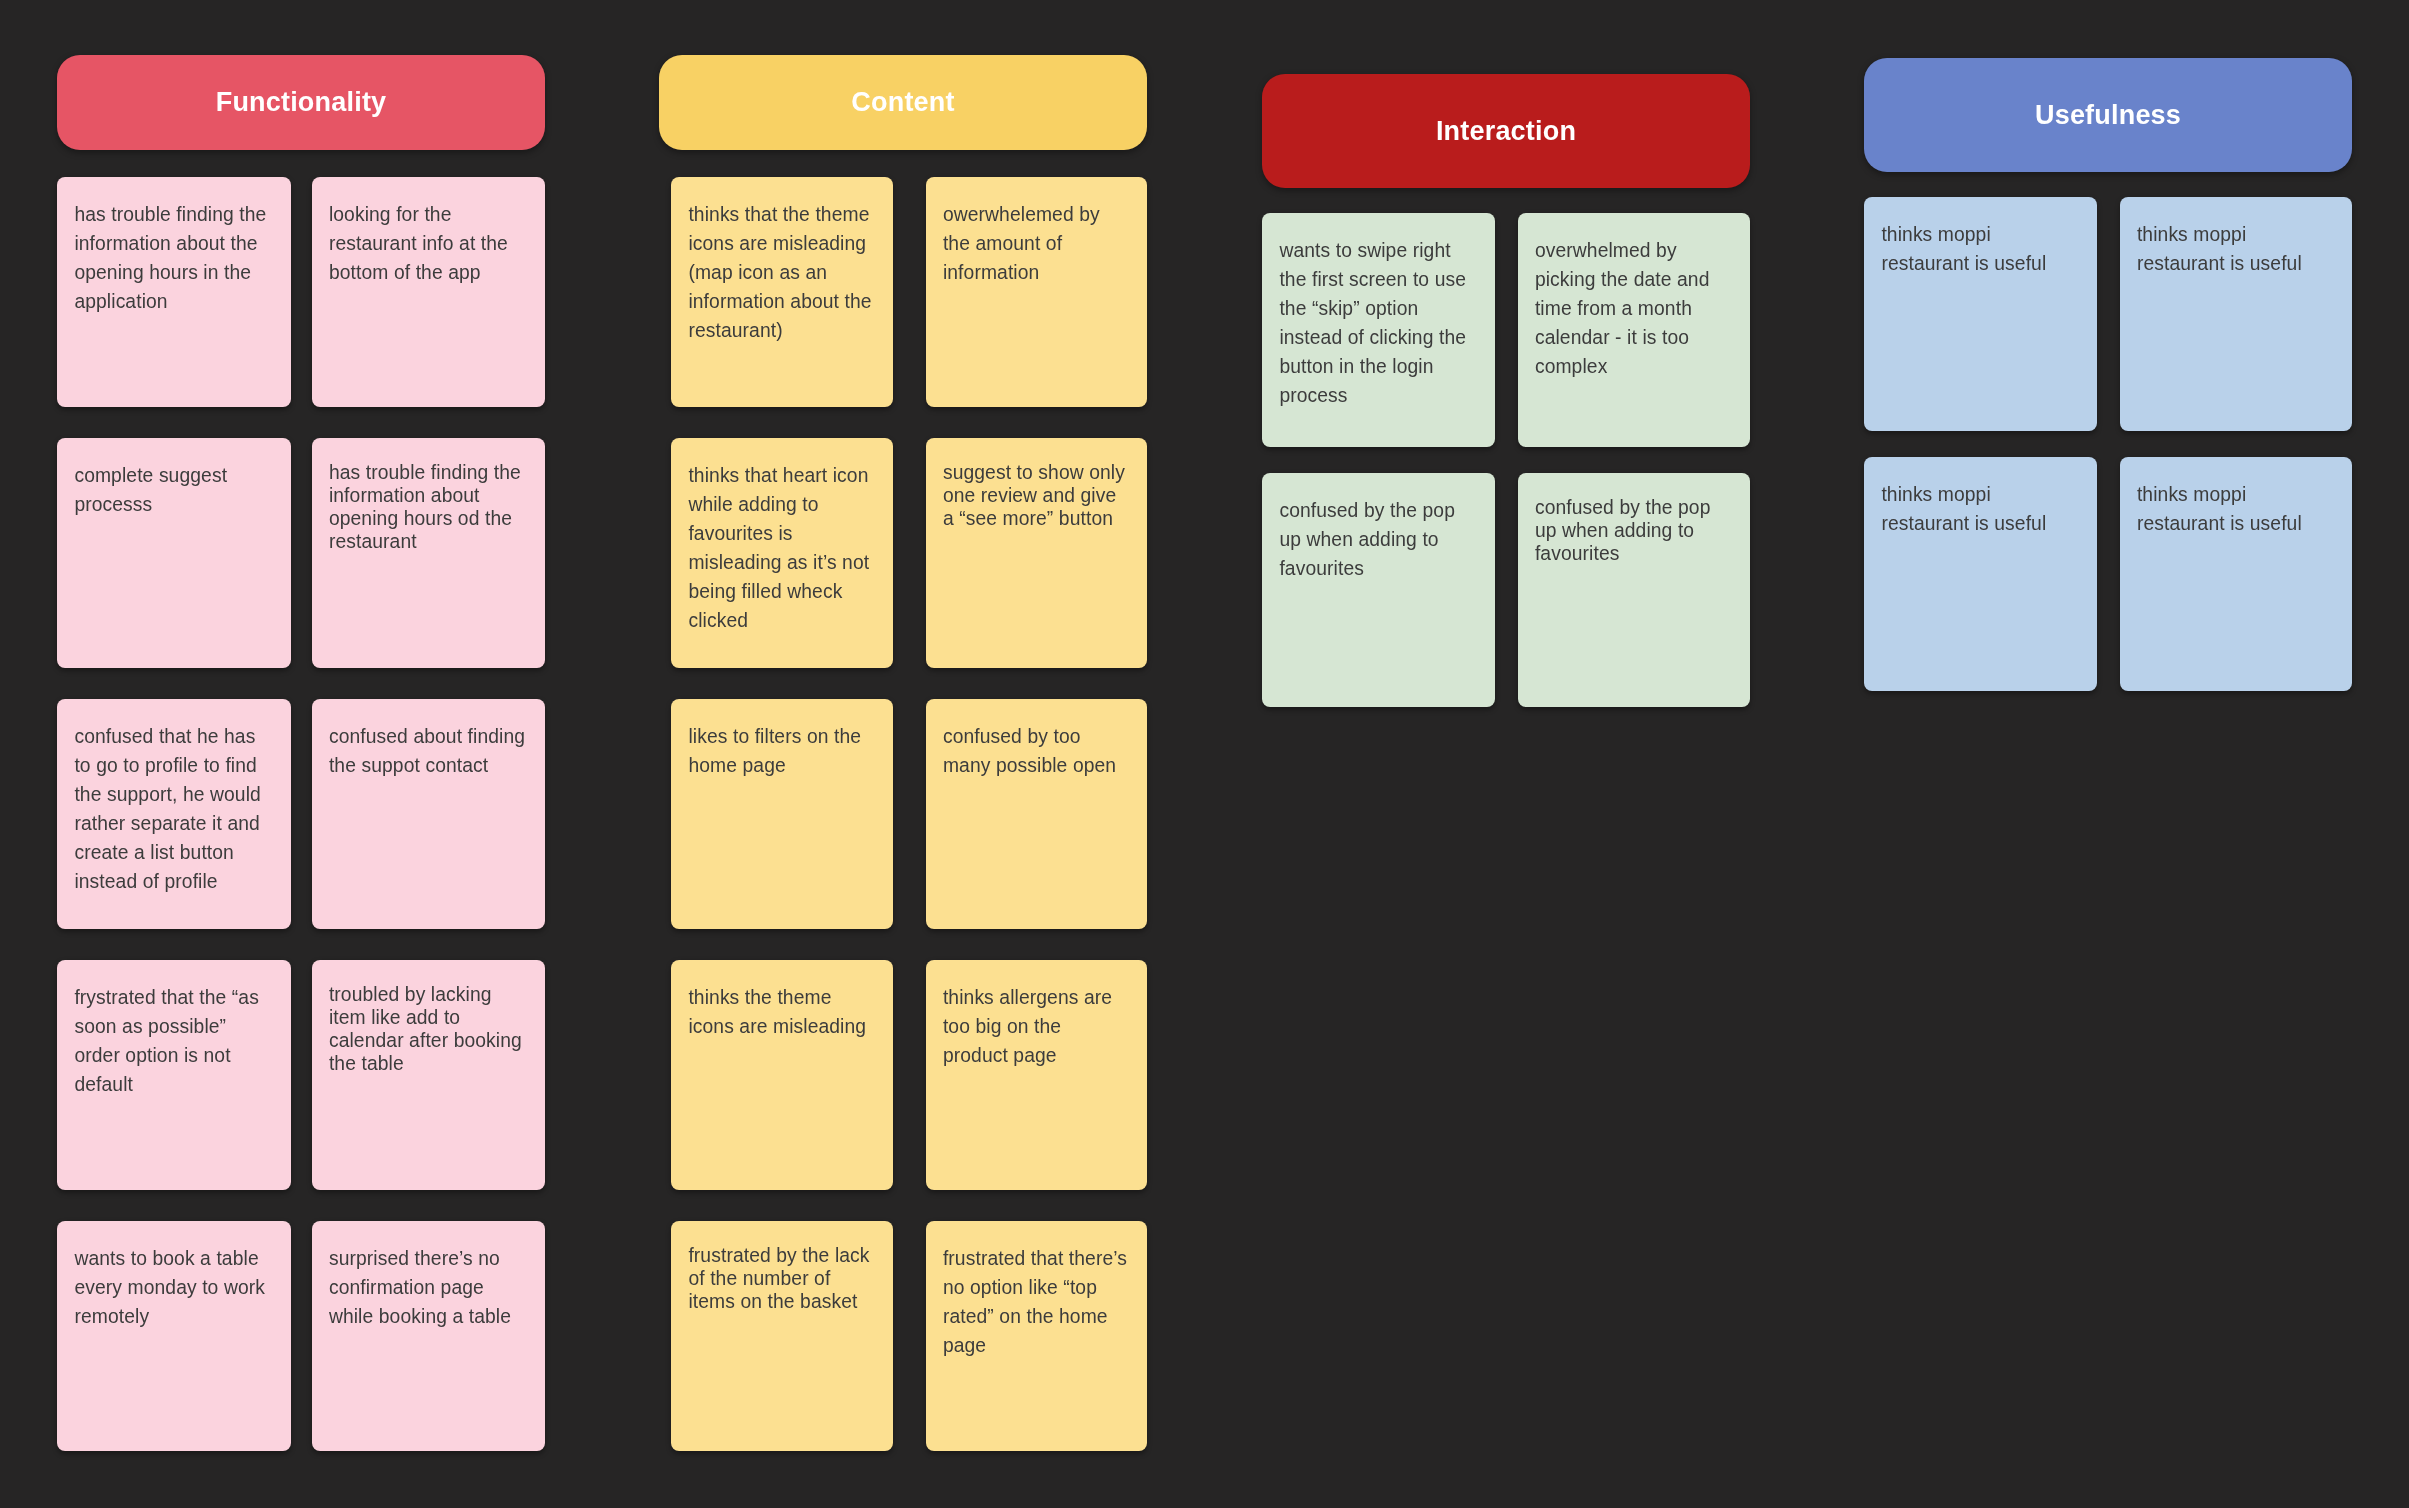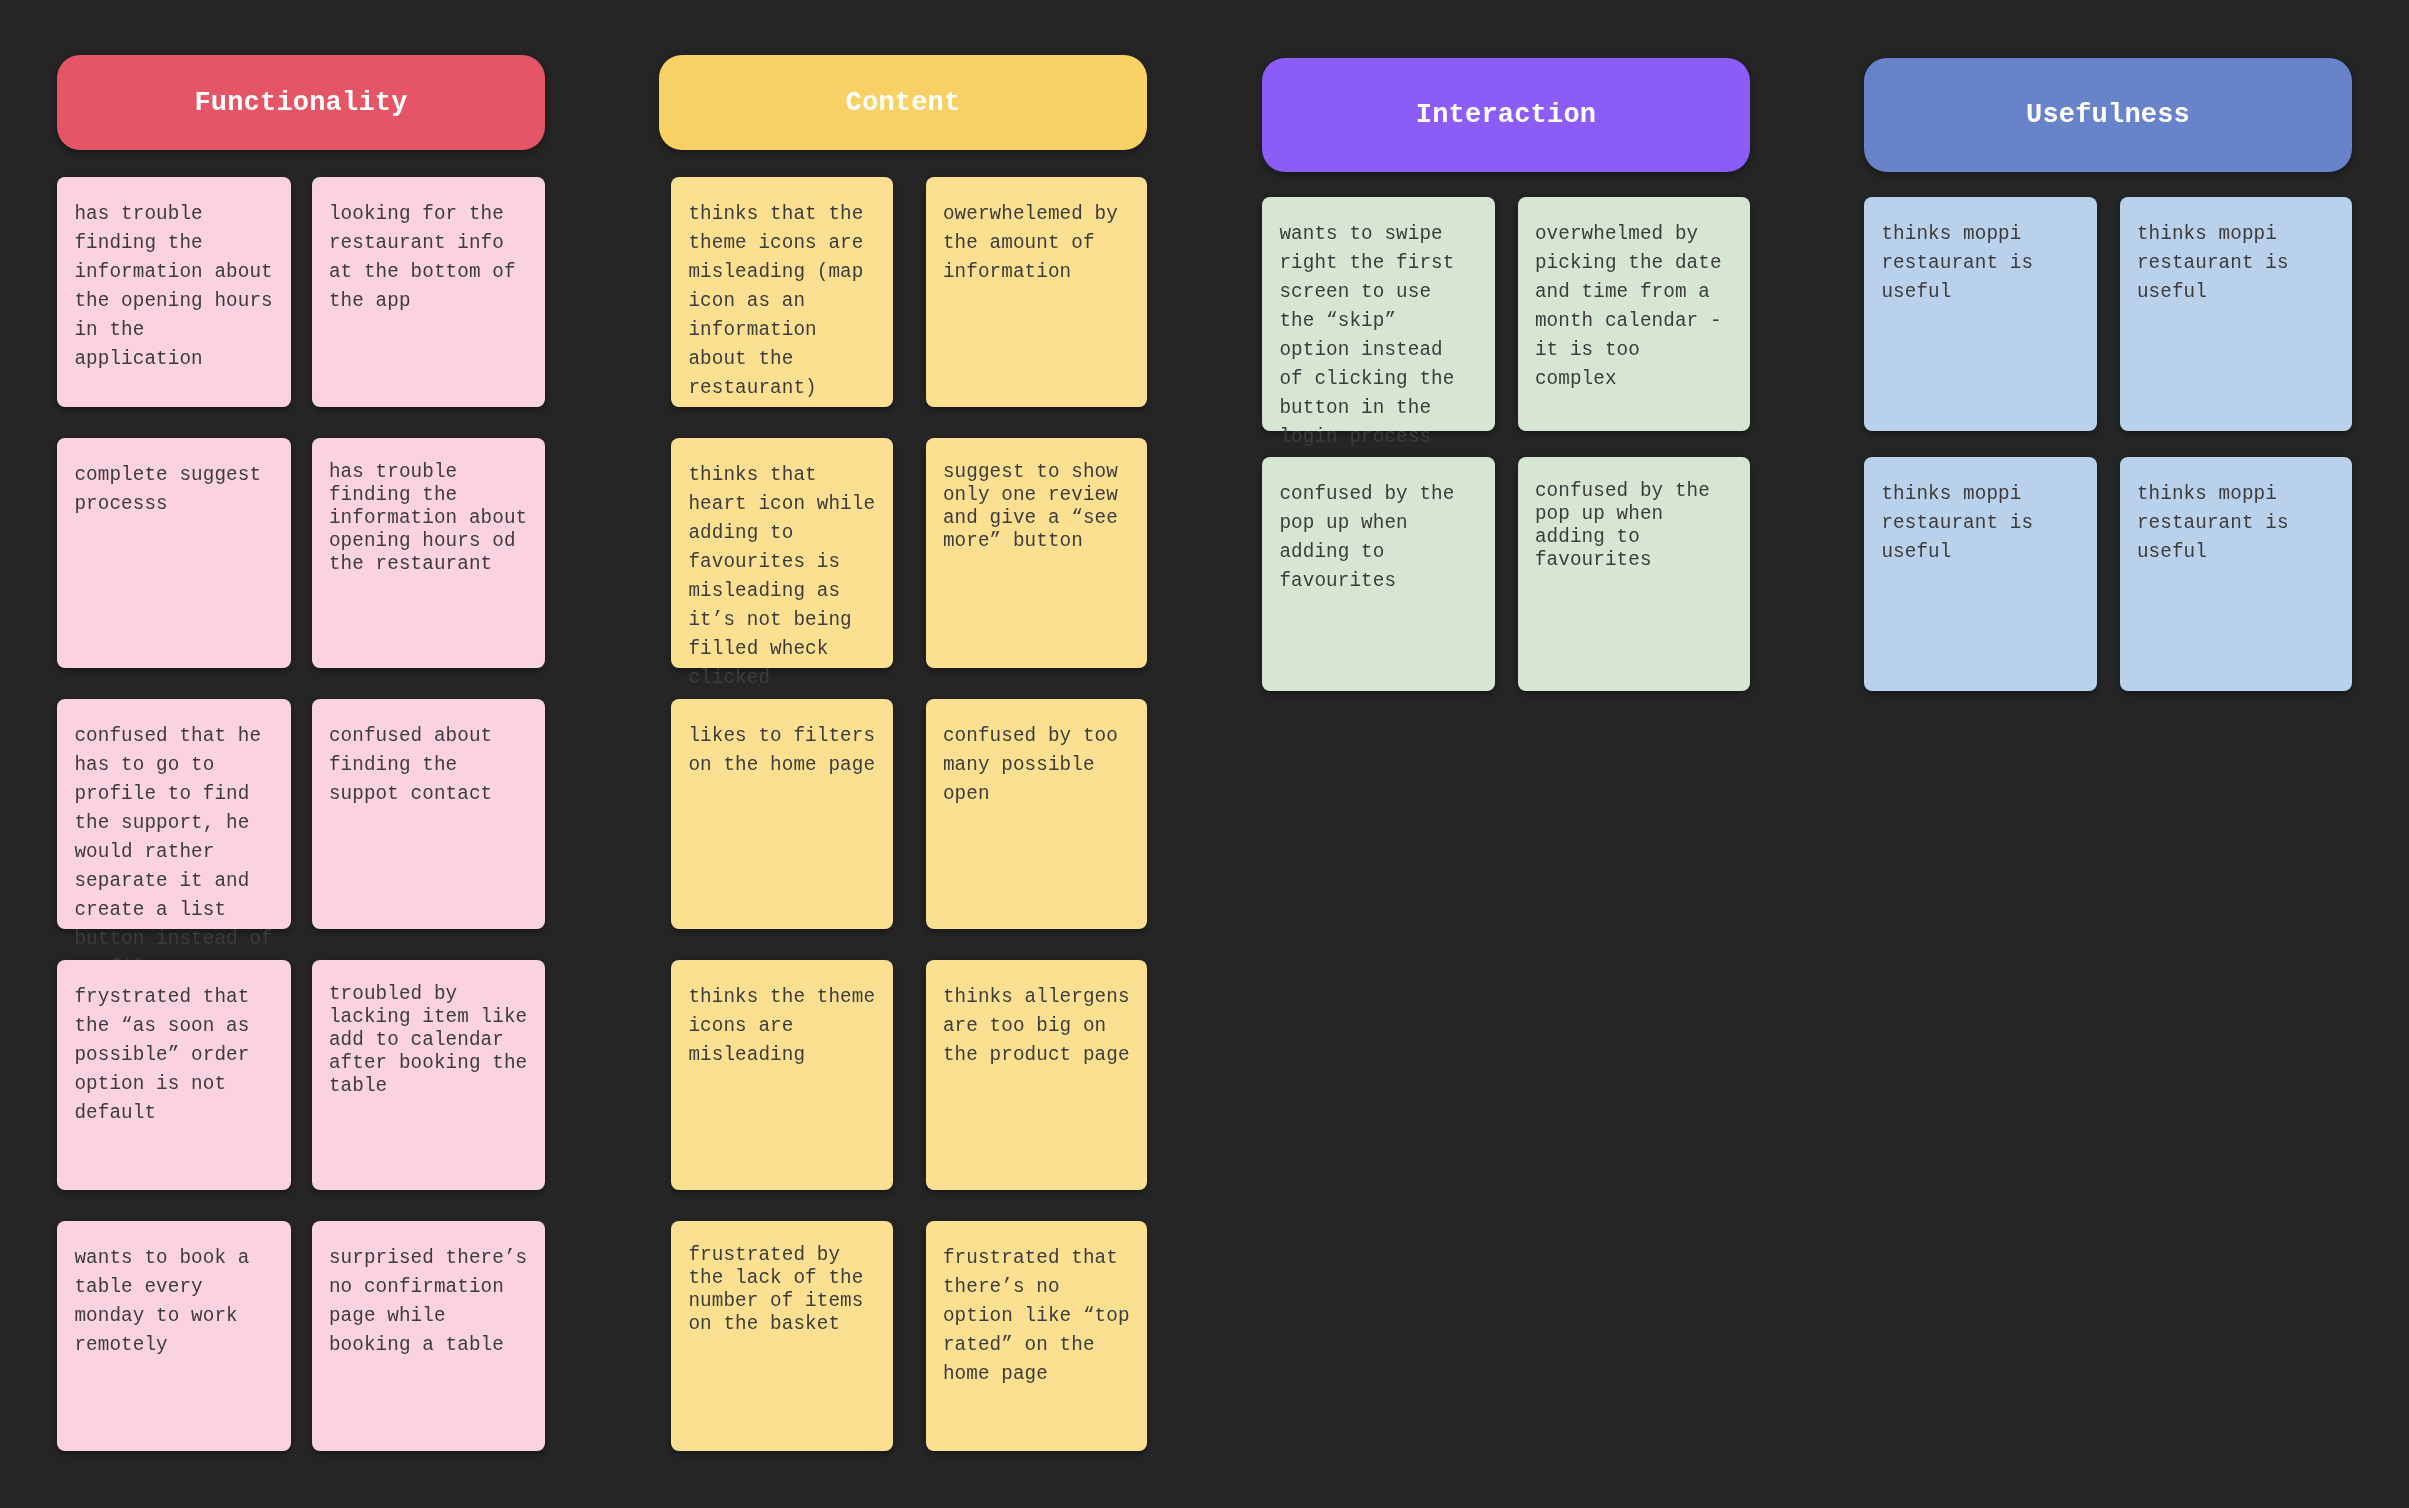--- a/index.html
+++ b/index.html
@@ -4,21 +4,21 @@
 <title>Affinity Board</title>
 <style>
   html,body{margin:0;padding:0;}
   body{
     width:2410px;height:1508px;
     background:#262525;
     font-family:"Liberation Sans","DejaVu Sans",sans-serif;
     position:relative;
     overflow:hidden;
   }
-  .board{position:absolute;inset:0;font-family:Liberation Mono, monospace;}
+  .board{position:absolute;inset:0;}
   .column{position:absolute;display:flex;flex-direction:column;}
   .col-0{left:57px;top:55px;width:488px;}
   .col-1{left:659px;top:55px;width:488px;}
   .col-2{left:1262px;top:58px;width:488px;}
   .col-3{left:1864px;top:58px;width:488px;}
 
   .col-header{
     height:95px;border-radius:23px;
     display:flex;align-items:center;justify-content:center;
     margin-bottom:27px;
@@ -47,21 +47,21 @@
     letter-spacing:0.1px;
     white-space:pre-line;
   }
   .note.compact .note-text{line-height:23px;}
 
   
   .col-0 .col-header{background:#E65565;}
   .col-0 .note{background:#FBD3DE;}
   .col-1 .col-header{background:#F8D164;}
   .col-1 .note{background:#FCE091;margin-left:12px;}
-  .col-2 .col-header{background:#8b5cf6;}
+  .col-2 .col-header{background:#b91c1c;margin-top:16px;}
   .col-2 .note{background:#D6E6D3;}
   .col-3 .col-header{background:#6983CB;}
   .col-3 .note{background:#B9D1EA;}
 </style>
 </head>
 <body>
 
 <div class="board">
 
   <section class="column col-0">

